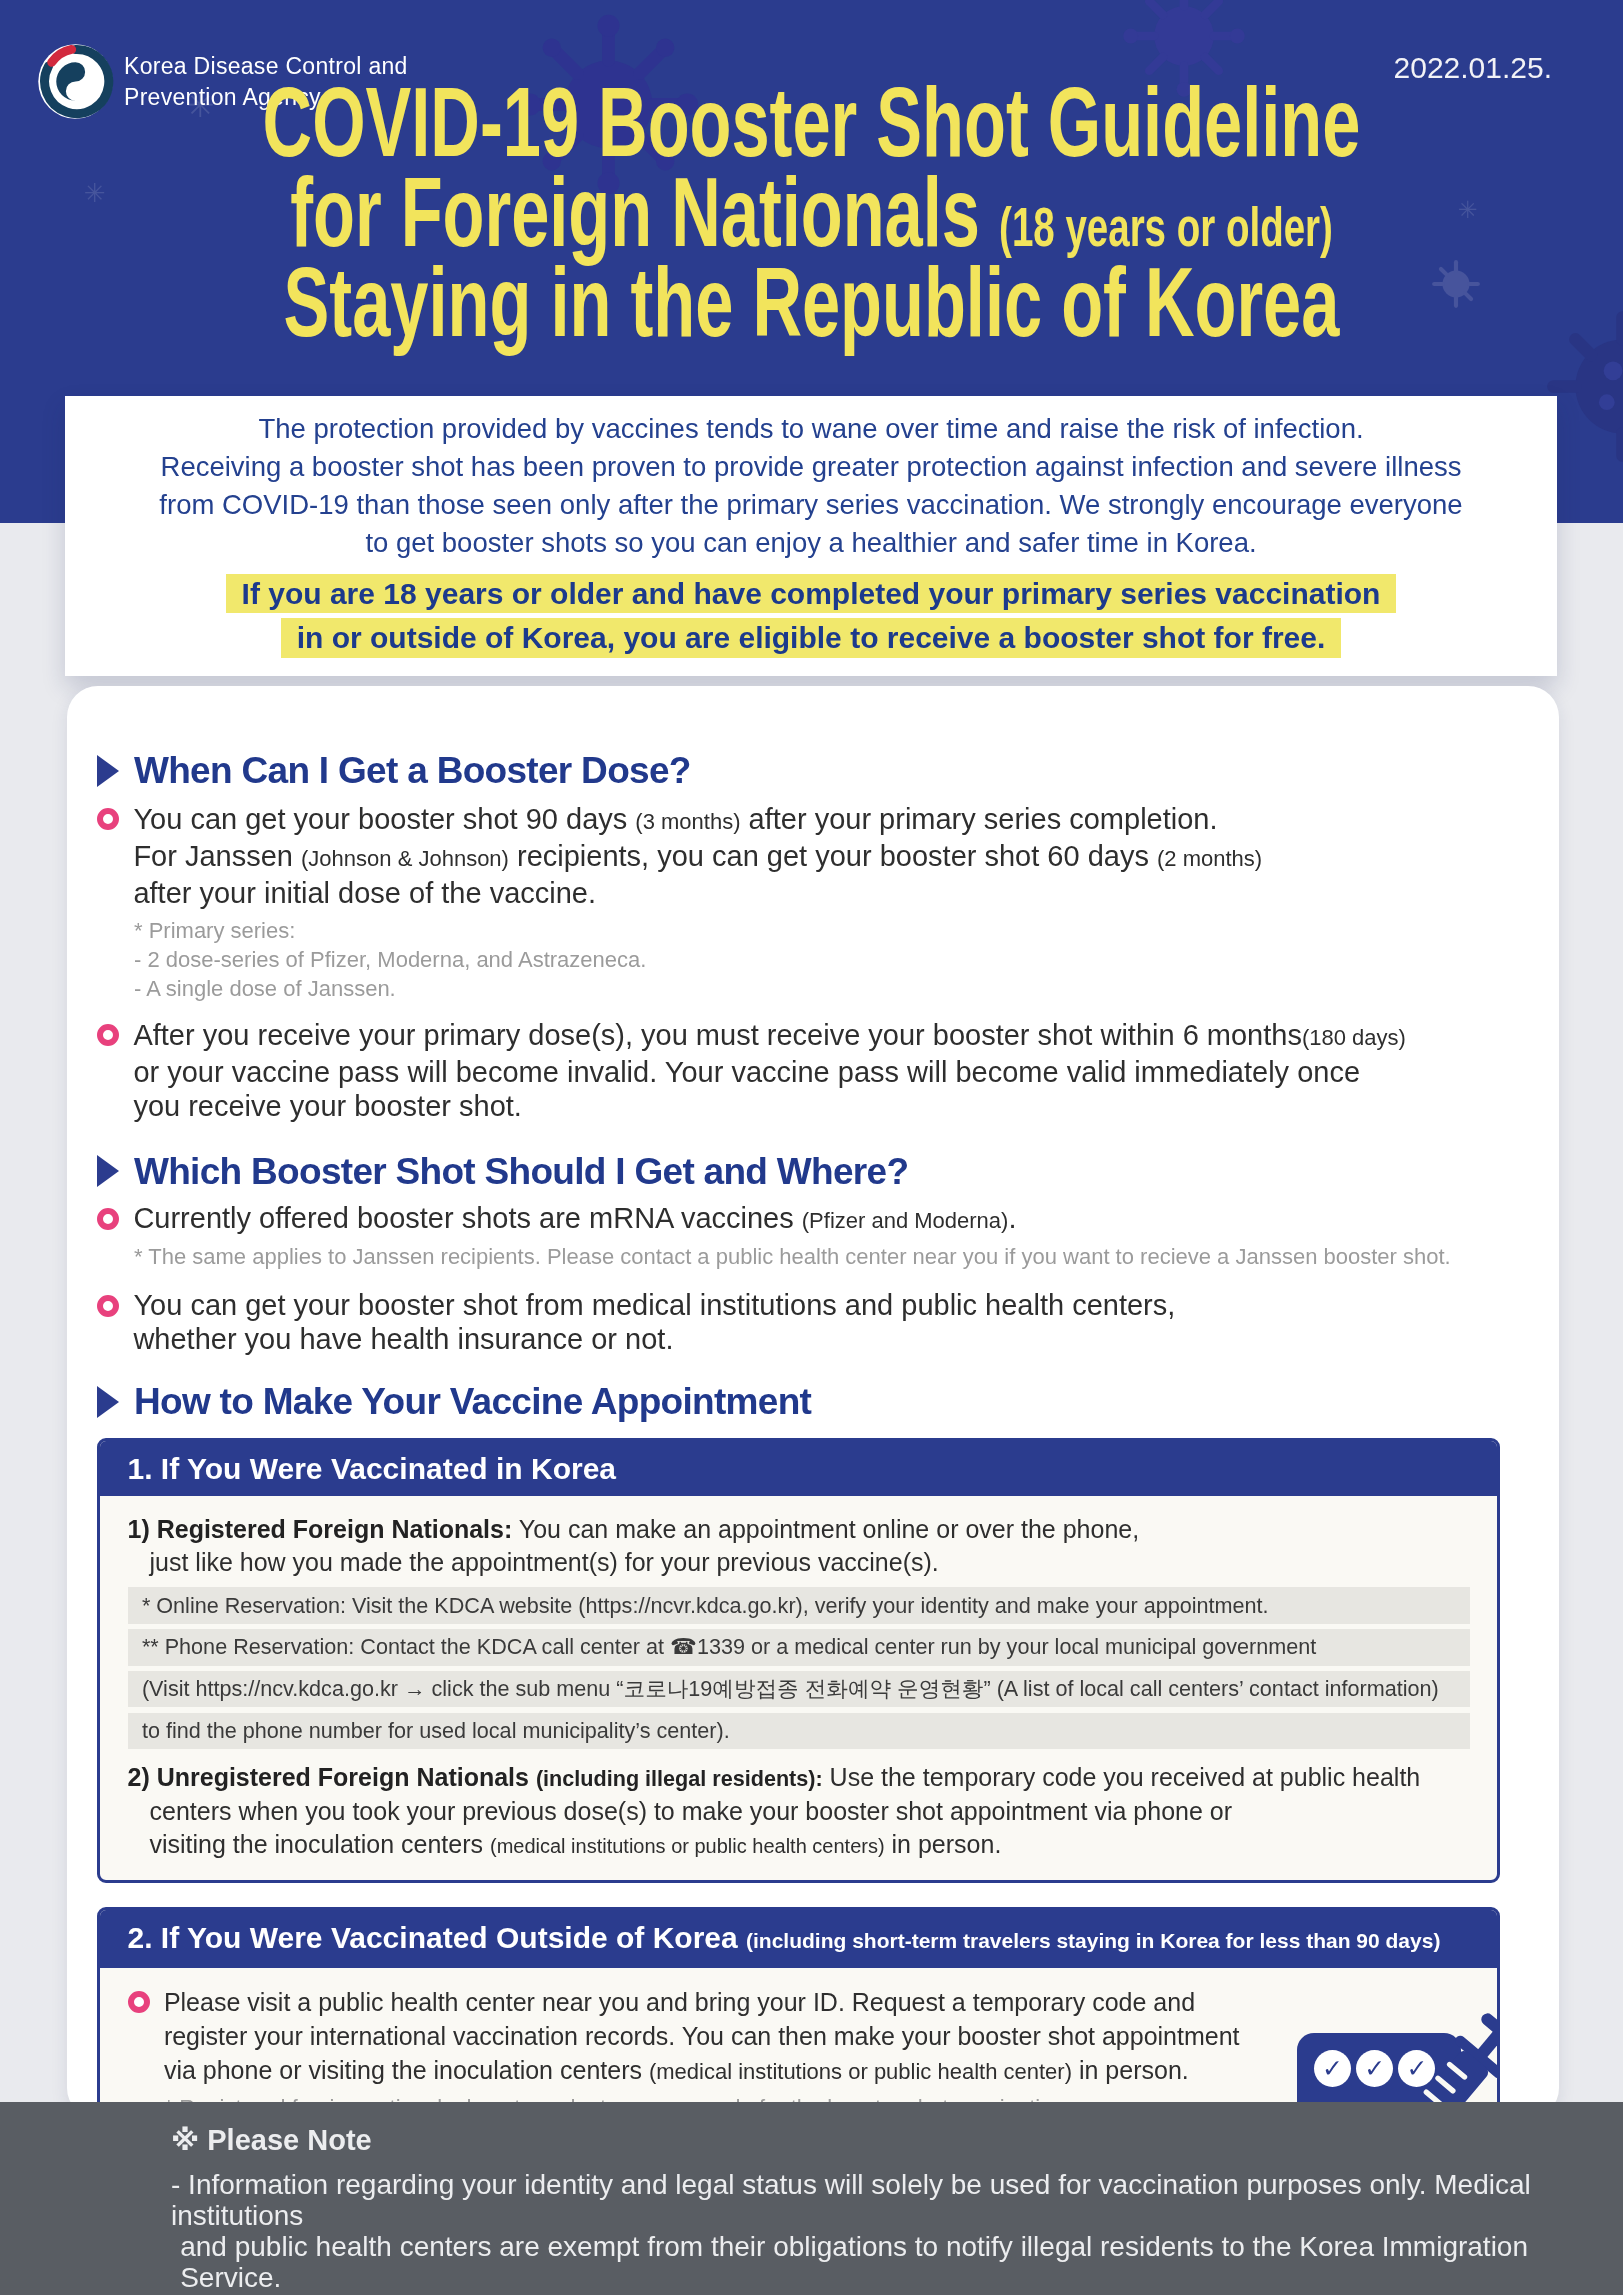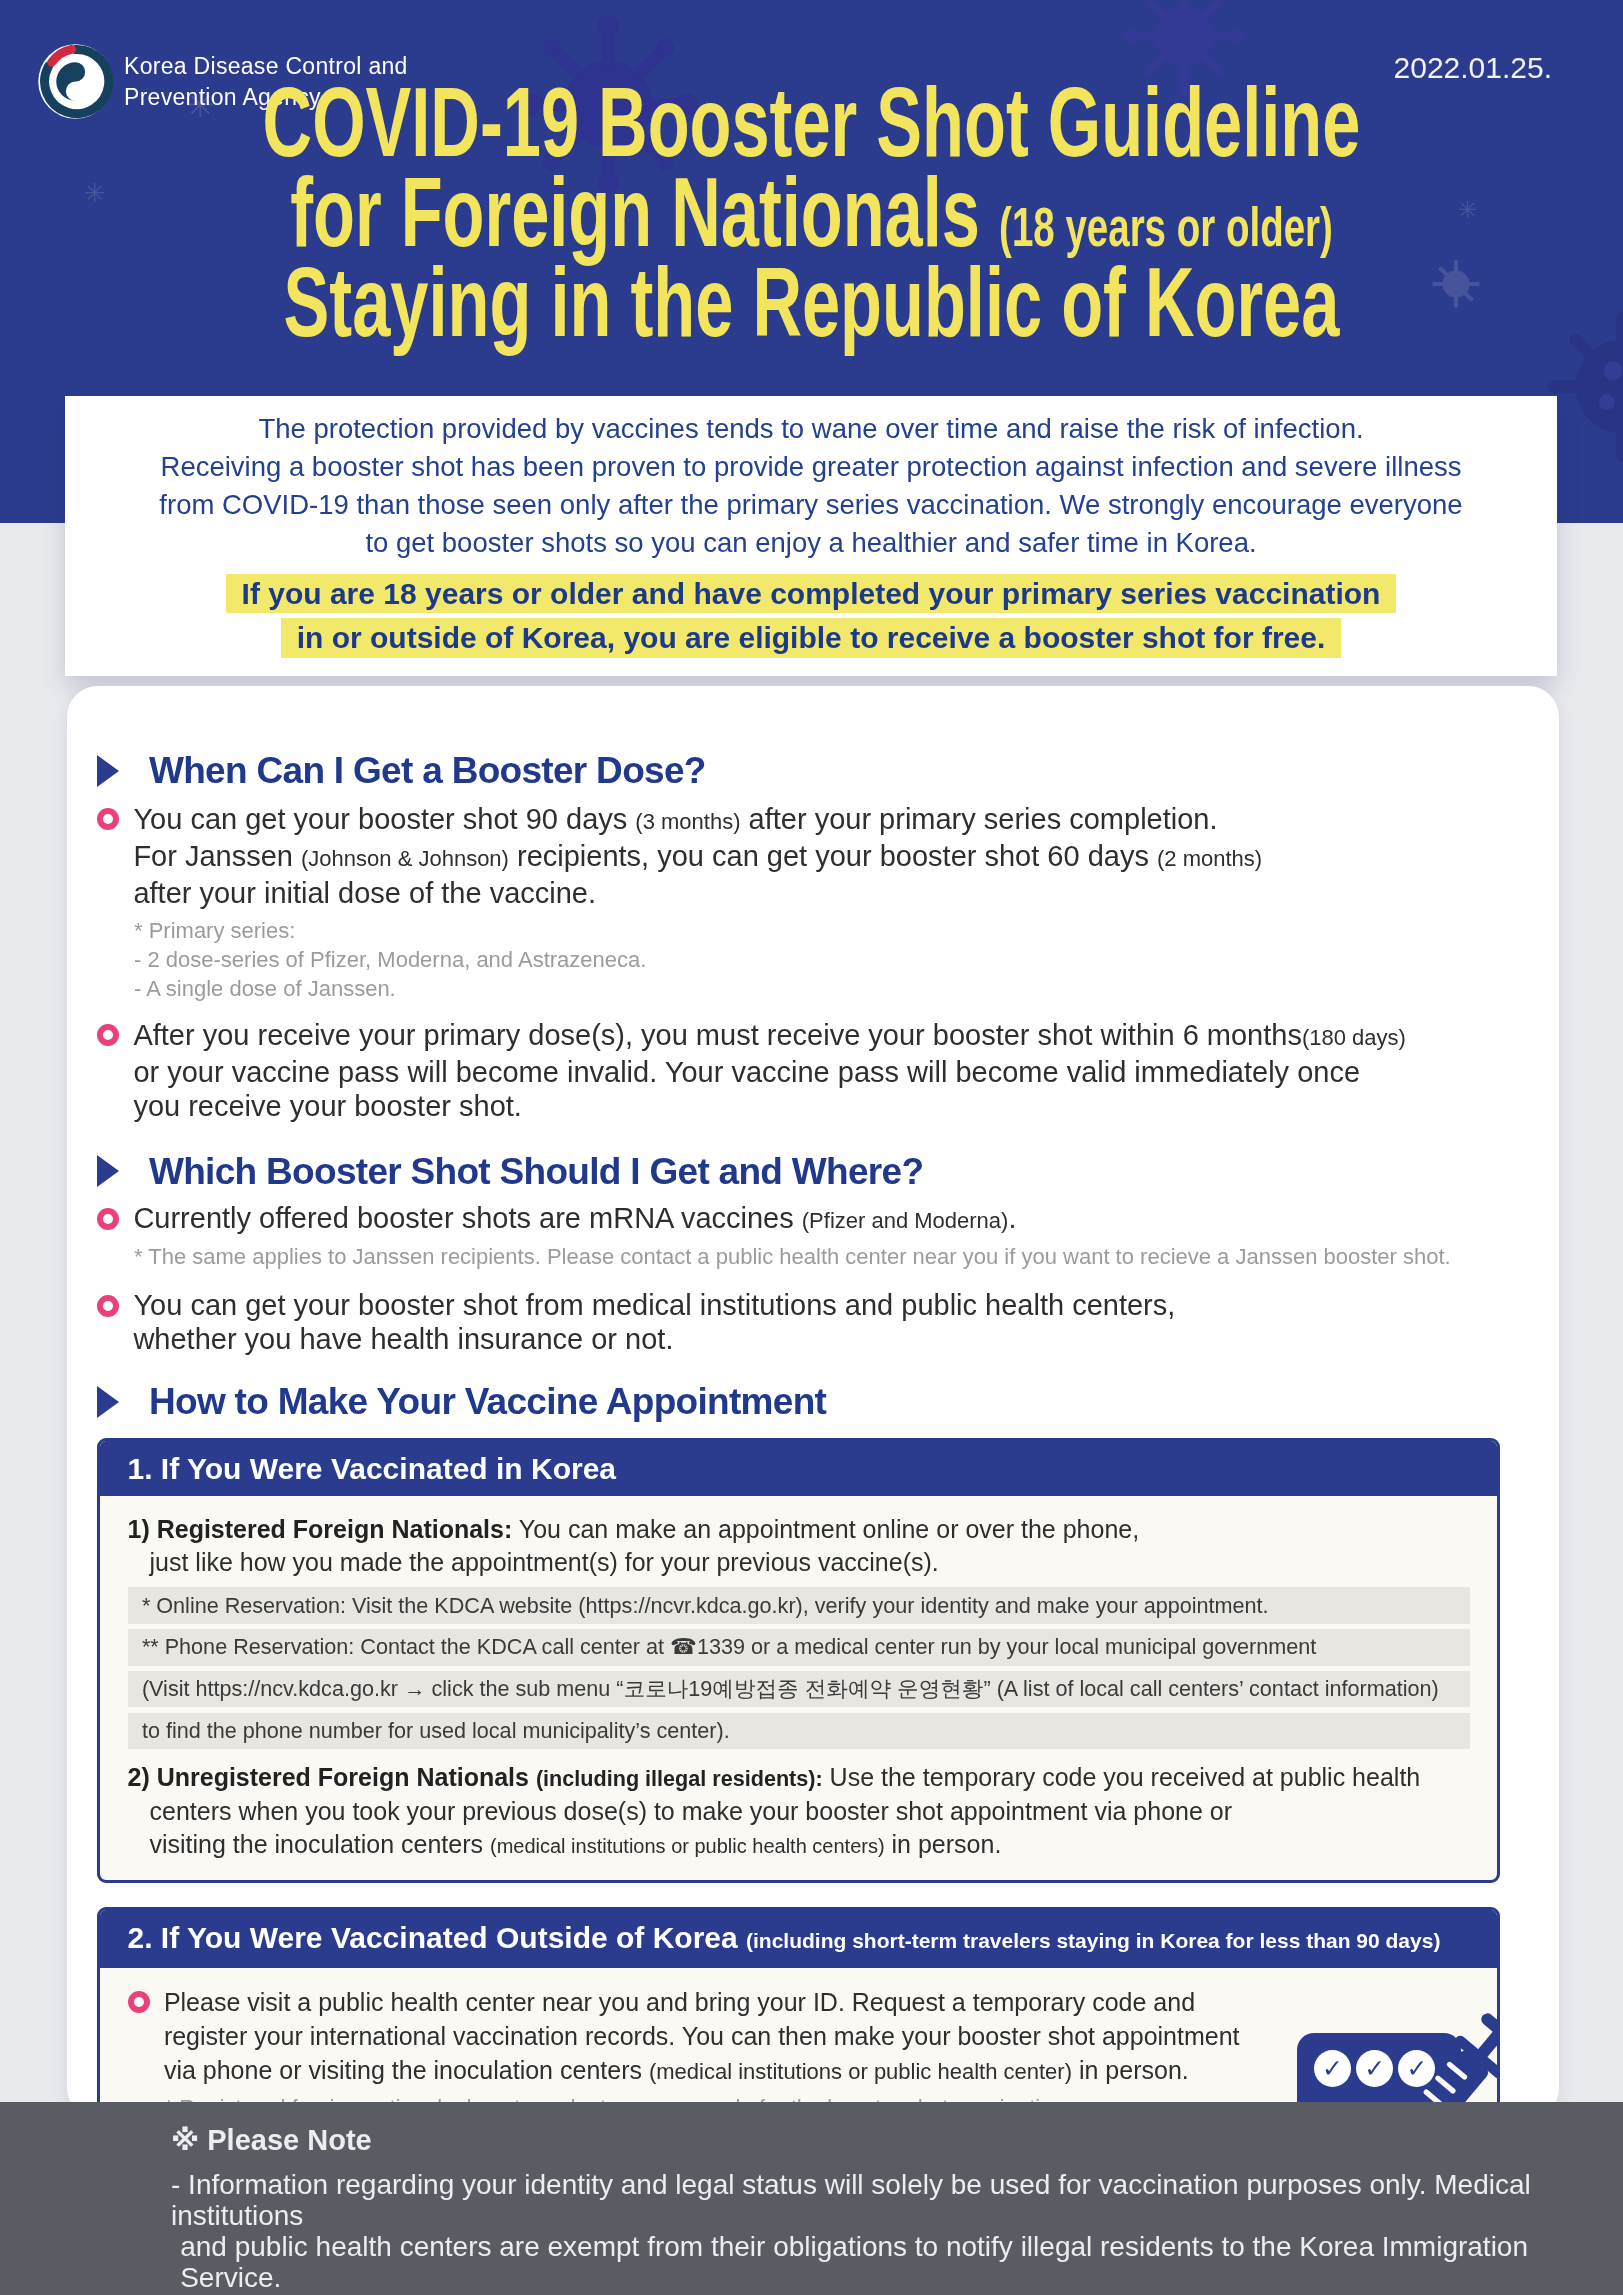--- a/index.html
+++ b/index.html
@@ -24,21 +24,21 @@
     background:#22c55e; box-shadow:0 10.5px 22px rgba(30,40,90,.18); }
   .intro-in { width:100%; height:100%; background:#ffffff; text-align:center; padding-top:14.4px; }
   .ip { color:#24418f; font-size:27.5px; line-height:38px; }
   .hl { margin-top:6.5px; }
   .hl-line { display:inline-block; background:#f1e86c; color:#1c3a8c; font-weight:700;
     font-size:30px; line-height:34px; padding:2.6px 15.7px; margin-top:5.2px; }
   
   .card { position:absolute; top:686px; left:67px; width:1492px; height:1433px;
     background:#ffffff; border-radius:31px; box-shadow:0 5.2px 17px rgba(30,40,90,.10); }
   .ci { padding:65px 59px 0 30px; }
-  .sec { display:flex; align-items:center; gap:30px; color:#21398c; font-weight:700;
+  .sec { display:flex; align-items:center; gap:15px; color:#21398c; font-weight:700;
     font-size:37px; line-height:39px; letter-spacing:-0.7px; }
   .sec.m2 { margin-top:29px; } .sec.m3 { margin-top:26px; }
   .tri { width:0; height:0; border-left:22px solid #2b3c8e; border-top:16.4px solid transparent;
     border-bottom:16.4px solid transparent; flex:0 0 auto; }
   .bullet { display:flex; gap:14.4px; }
   .b1 { margin-top:11.8px; } .b2 { margin-top:14.4px; } .b3 { margin-top:10.5px; } .b4 { margin-top:17px; }
   .ring { flex:0 0 auto; width:22px; height:22px; border:6.5px solid #e8417d; border-radius:50%;
     margin-top:6.5px; background:#fff; }
   .btext { color:#2e2e2e; font-size:29px; line-height:34px; }
   .sm { font-size:22px; }

